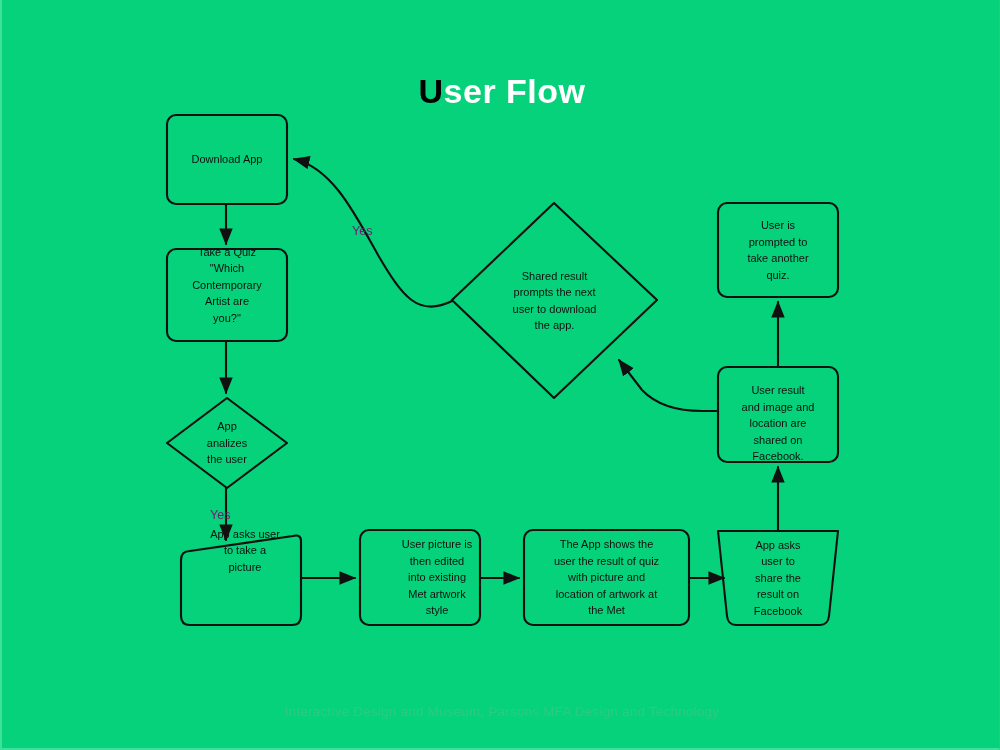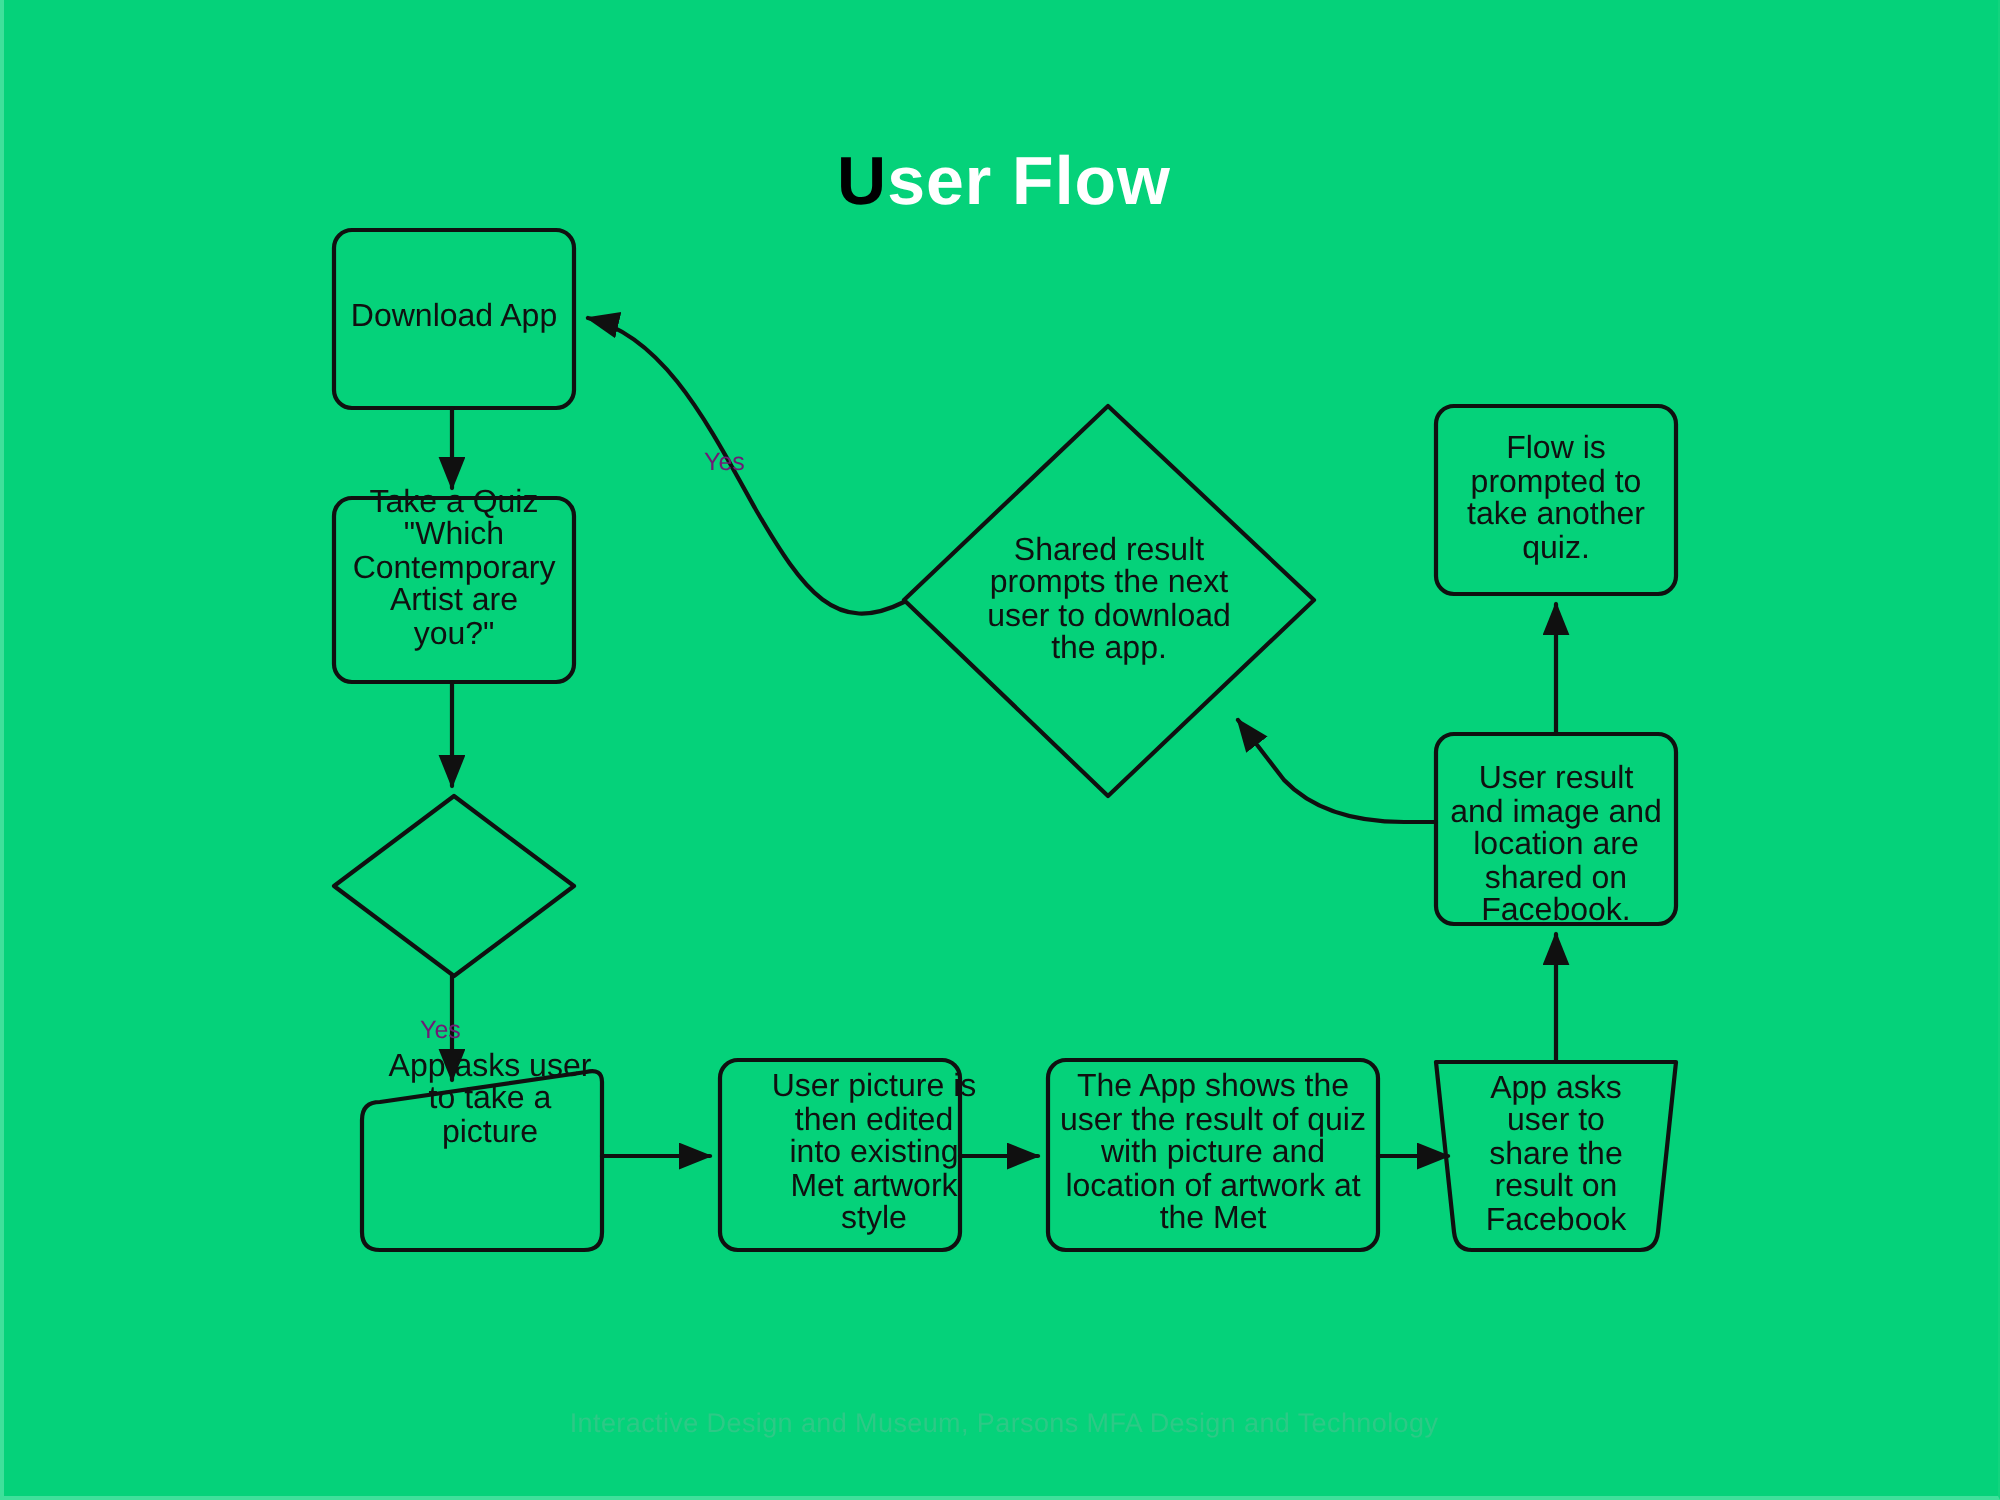--- a/index.html
+++ b/index.html
@@ -49,21 +49,21 @@
     text-align: center;
     font-size: 13.5px;
     color: #2dc986;
     letter-spacing: 0.2px;
     user-select: none;
   }
   .node-label {
     position: absolute;
     text-align: center;
     color: #101010;
-    font-size: 16px;
+    font-size: 11px;
     line-height: 16.5px;
     white-space: pre-line;
     user-select: none;
     pointer-events: none;
   }
   .edge-label {
     position: absolute;
     color: #701a75;
     font-size: 12.5px;
     user-select: none;
@@ -140,20 +140,23 @@
   </div>
 
   <div class="node-label" style="left:165px; top:115px; width:120px; height:89px; display:flex; align-items:center; justify-content:center;">Download App</div>
 
   <div class="node-label" style="left:165px; top:249px; width:120px; height:72px; display:flex; align-items:center; justify-content:center;">Take a Quiz
 "Which
 Contemporary
 Artist are
 you?"</div>
 
+  <div class="node-label" style="left:165px; top:398px; width:120px; height:90px; display:flex; align-items:center; justify-content:center;">App
+analizes
+the user</div>
 
   <div class="node-label" style="left:179px; top:506px; width:128px; height:89px; display:flex; align-items:center; justify-content:center;">App asks user
 to take a
 picture</div>
 
   <div class="node-label" style="left:358px; top:530px; width:120px; height:95px; display:flex; align-items:center; justify-content:center;padding-left:17px;">User picture is
 then edited
 into existing
 Met artwork
 style</div>
@@ -169,21 +172,21 @@
 share the
 result on
 Facebook</div>
 
   <div class="node-label" style="left:716px; top:367px; width:120px; height:113px; display:flex; align-items:center; justify-content:center;">User result
 and image and
 location are
 shared on
 Facebook.</div>
 
-  <div class="node-label" style="left:716px; top:203px; width:120px; height:94px; display:flex; align-items:center; justify-content:center;">Flow is
+  <div class="node-label" style="left:716px; top:203px; width:120px; height:94px; display:flex; align-items:center; justify-content:center;">User is
 prompted to
 take another
 quiz.</div>
 
   <div class="node-label" style="left:450px; top:203px; width:205px; height:195px; display:flex; align-items:center; justify-content:center;">Shared result
 prompts the next
 user to download
 the app.</div>
 
   <div class="edge-label" style="left:350px; top:224px;">Yes</div>

